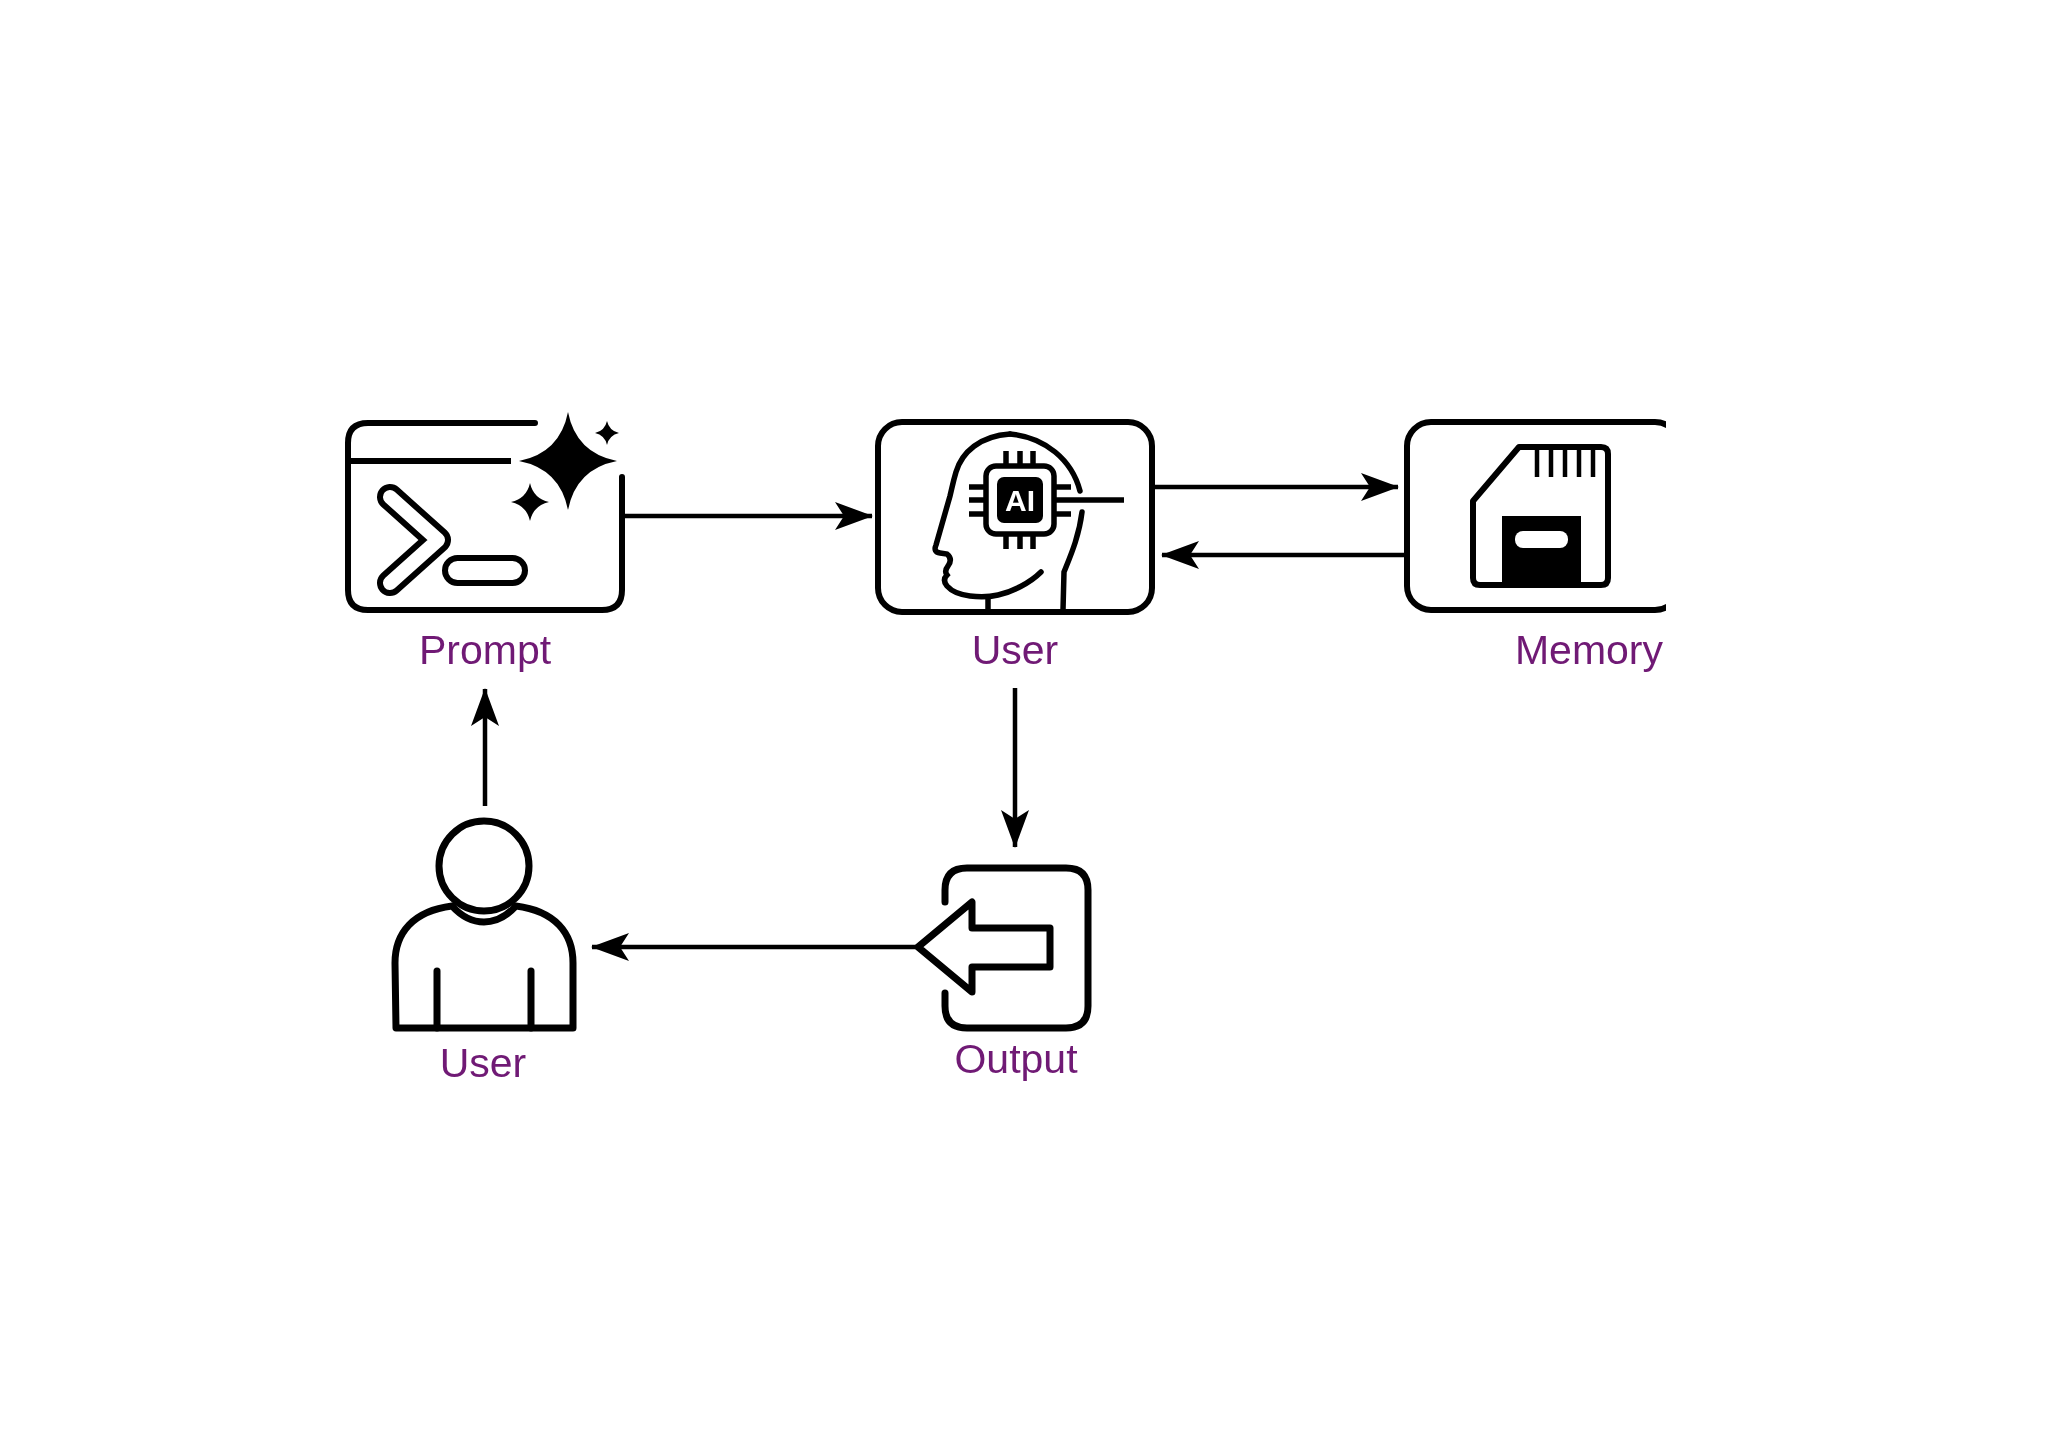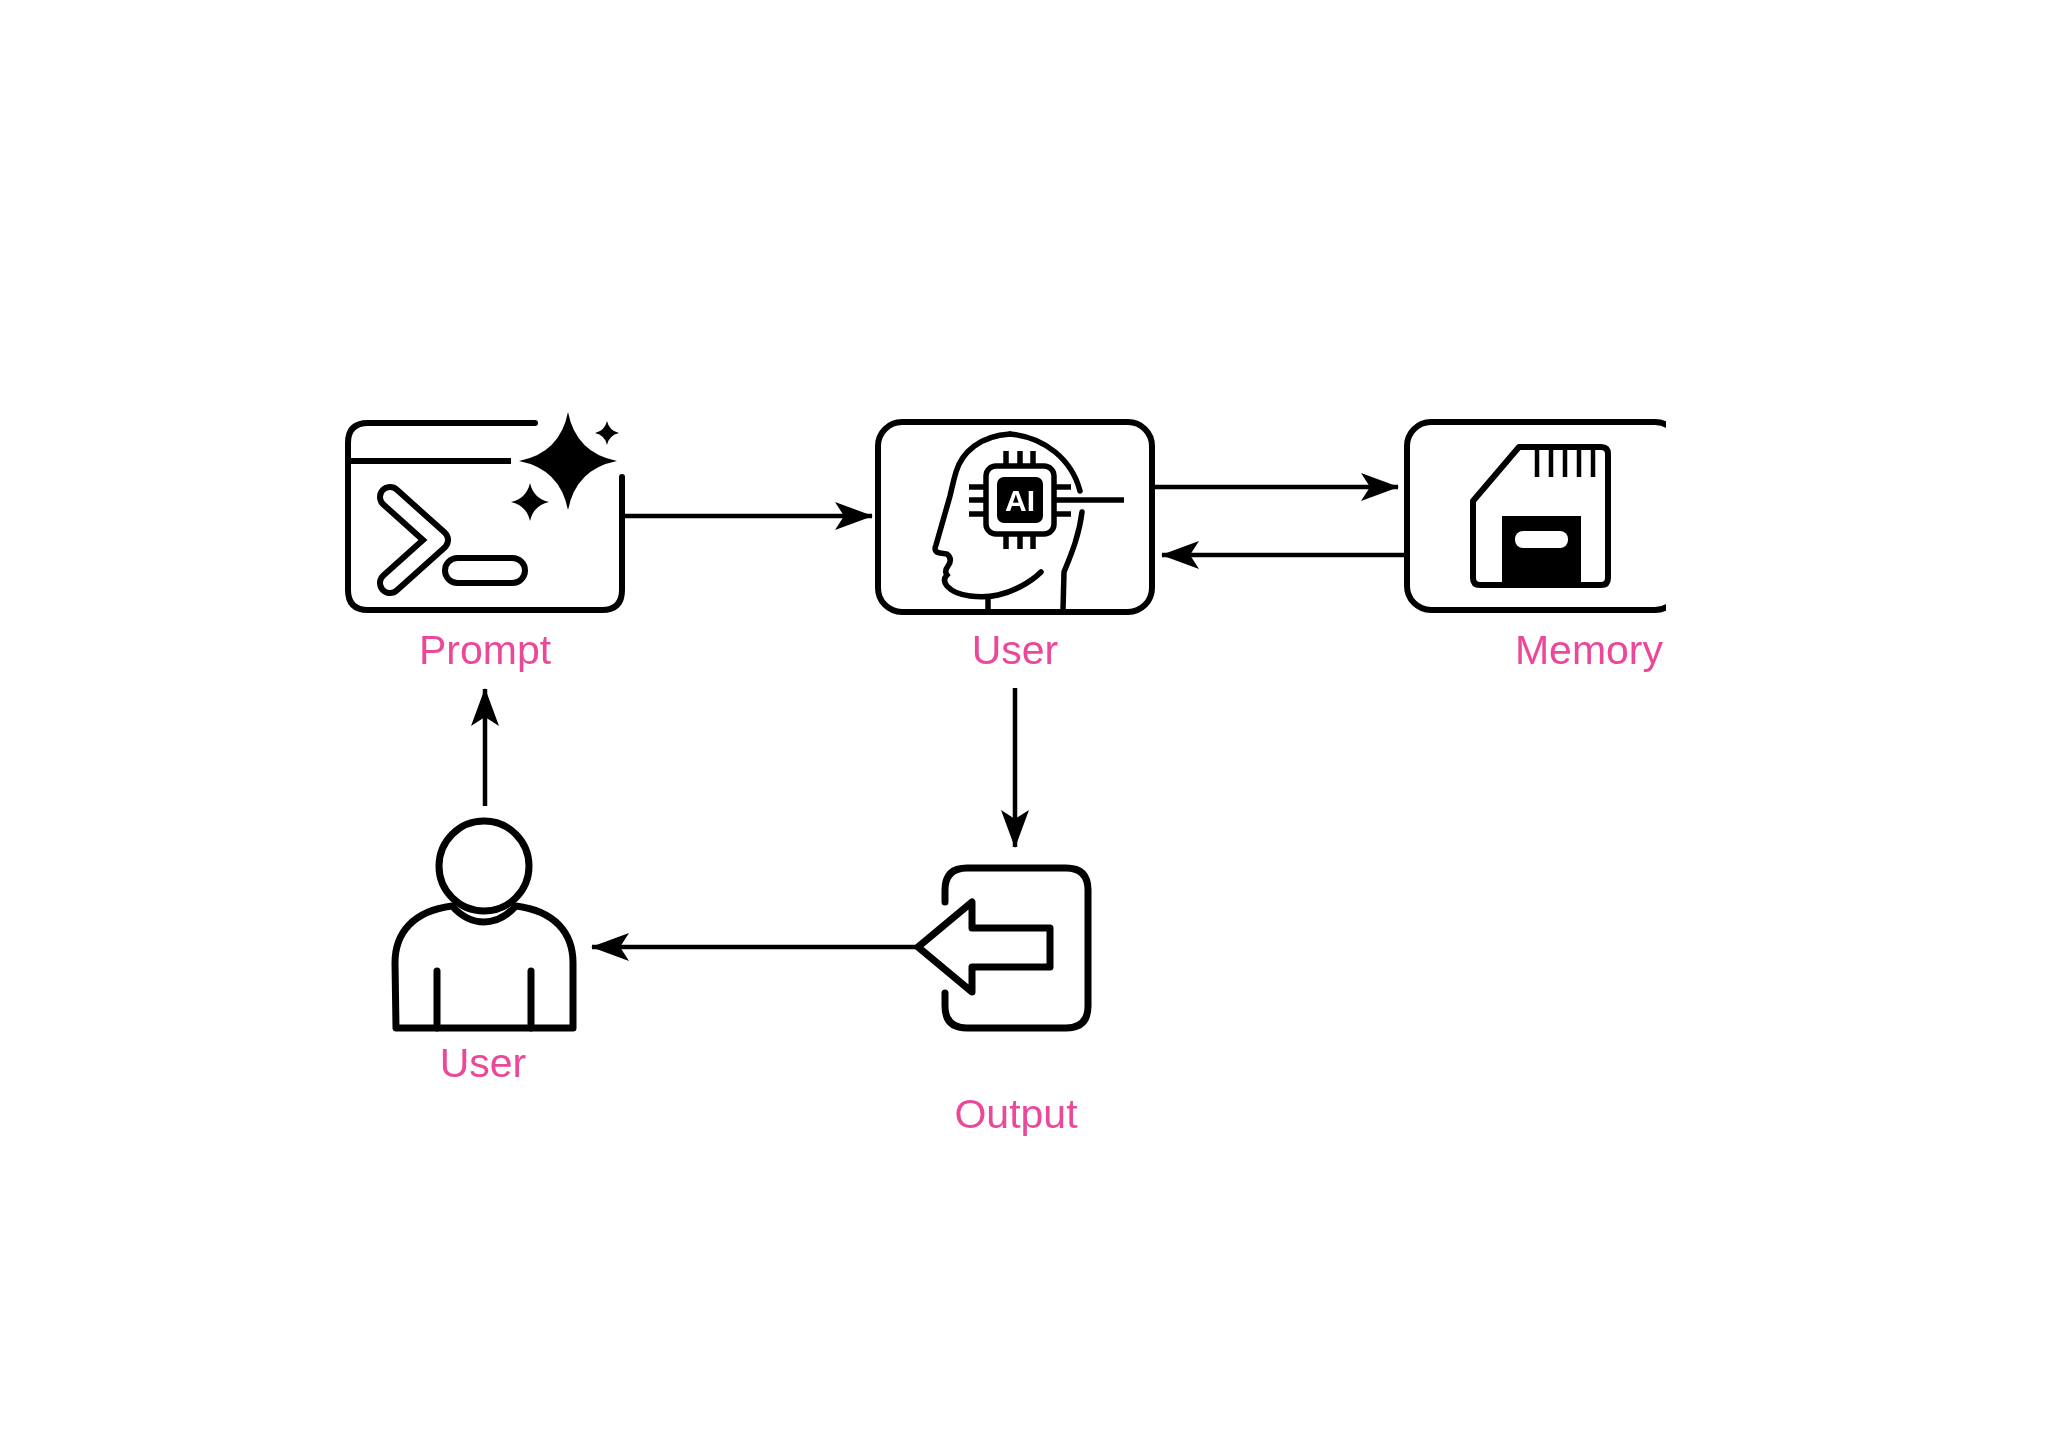--- a/index.html
+++ b/index.html
@@ -10,21 +10,21 @@
     font-family:"Liberation Sans",sans-serif;
     overflow:hidden;
   }
   svg.layer{position:absolute;left:0;top:0;width:2048px;height:1445px;}
   .node-label{
     position:absolute;
     width:240px;
     text-align:center;
     font-size:41px;
     line-height:44px;
-    color:#ec4899;
+    color:#701a75;
     letter-spacing:0px;
     user-select:none;
   }
 </style>
 </head>
 <body>
 
 <div class="canvas">
 
   <svg class="layer" viewBox="0 0 2048 1445">
@@ -118,15 +118,15 @@
     <g stroke="#000000" stroke-width="7">
       <path d="M945,902 L945,890 Q945,868 967,868 L1066,868 Q1088,868 1088,890 L1088,1006 Q1088,1028 1066,1028 L967,1028 Q945,1028 945,1006 L945,993" fill="none" stroke-linecap="round"></path>
       <path d="M918,947 L972,902 L972,928 L1050,928 L1050,967 L972,967 L972,992 Z" fill="#ffffff" stroke-linejoin="round"></path>
     </g>
   </svg>
 
   <div class="node-label" style="left:365px;top:628px;">Prompt</div>
   <div class="node-label" style="left:895px;top:628px;">User</div>
   <div class="node-label" style="left:1423px;top:628px;text-align:right;">Memory</div>
   <div class="node-label" style="left:363px;top:1041px;">User</div>
-  <div class="node-label" style="left:896px;top:1092px;">Output</div>
+  <div class="node-label" style="left:896px;top:1037px;">Output</div>
 
 </div>
 
 </body></html>

